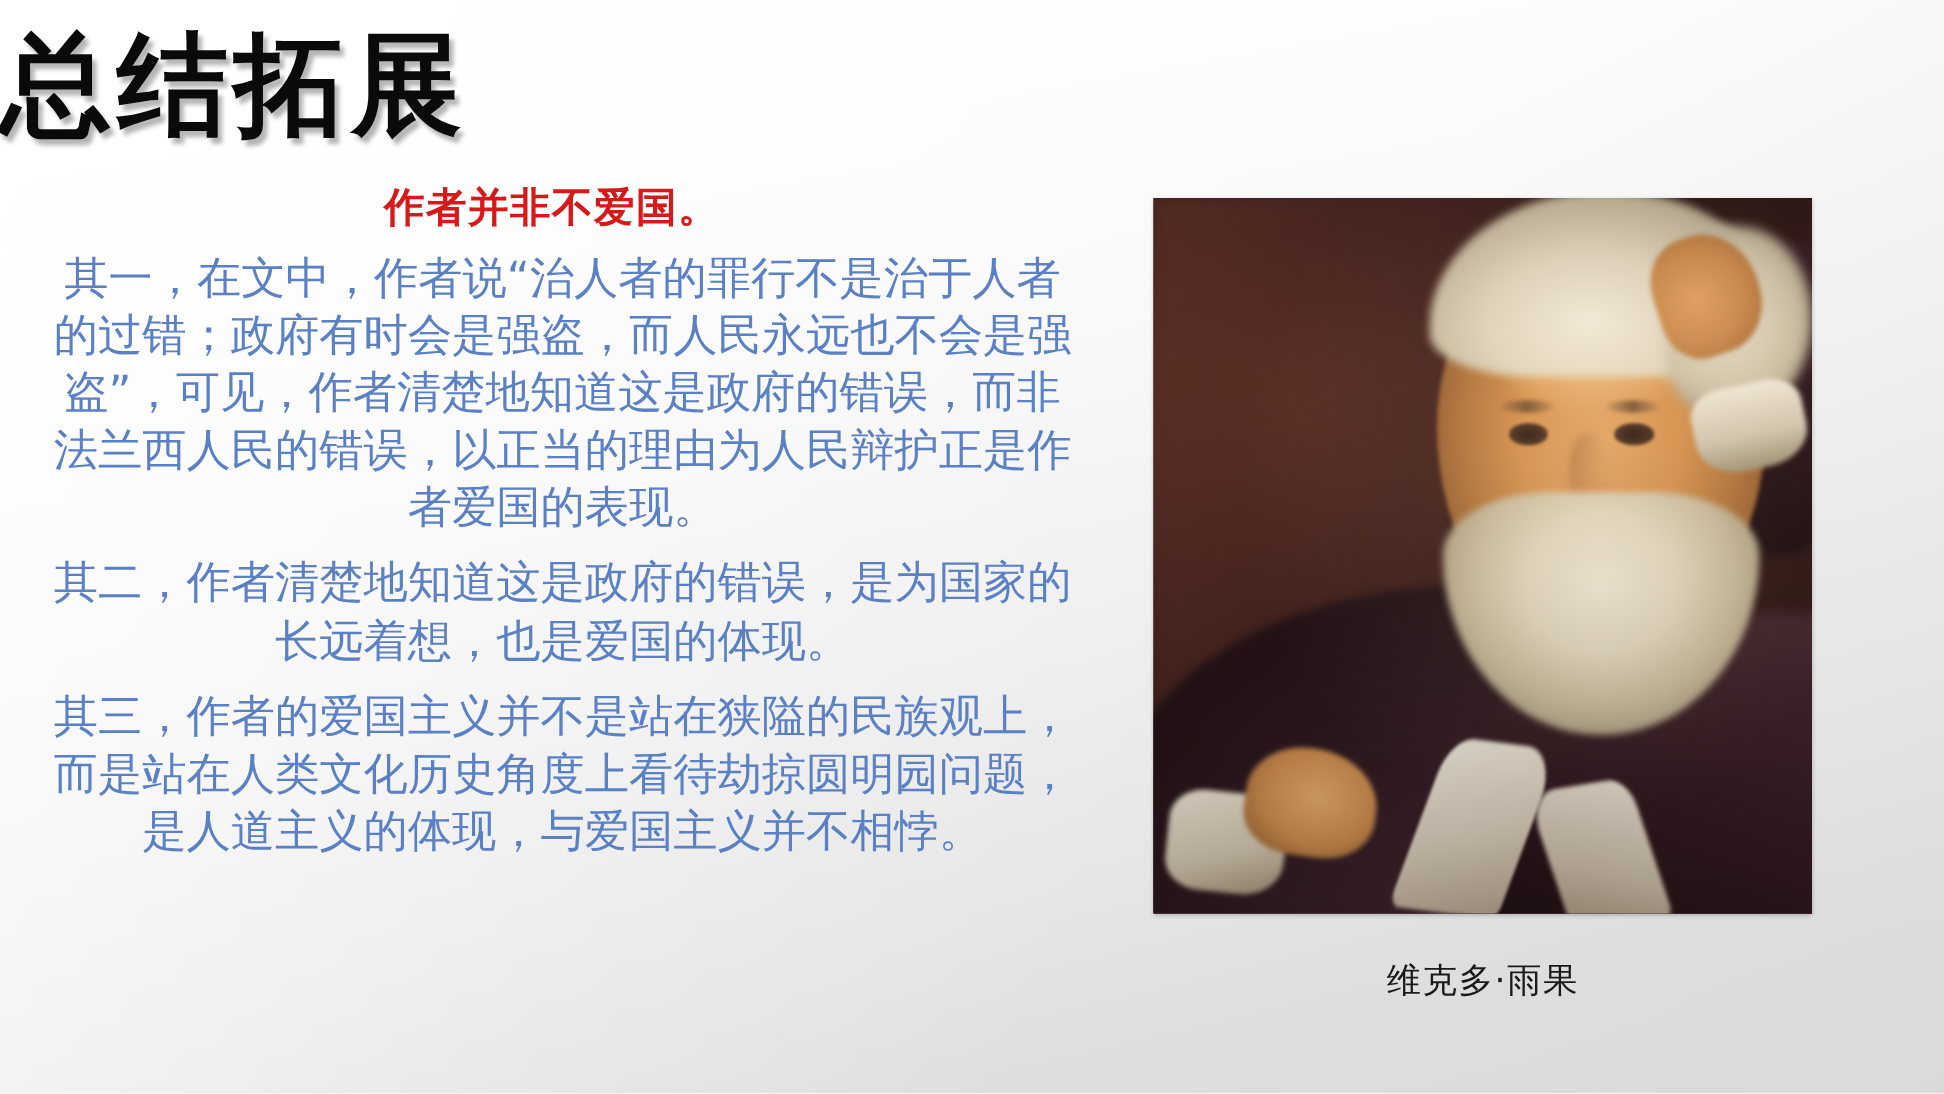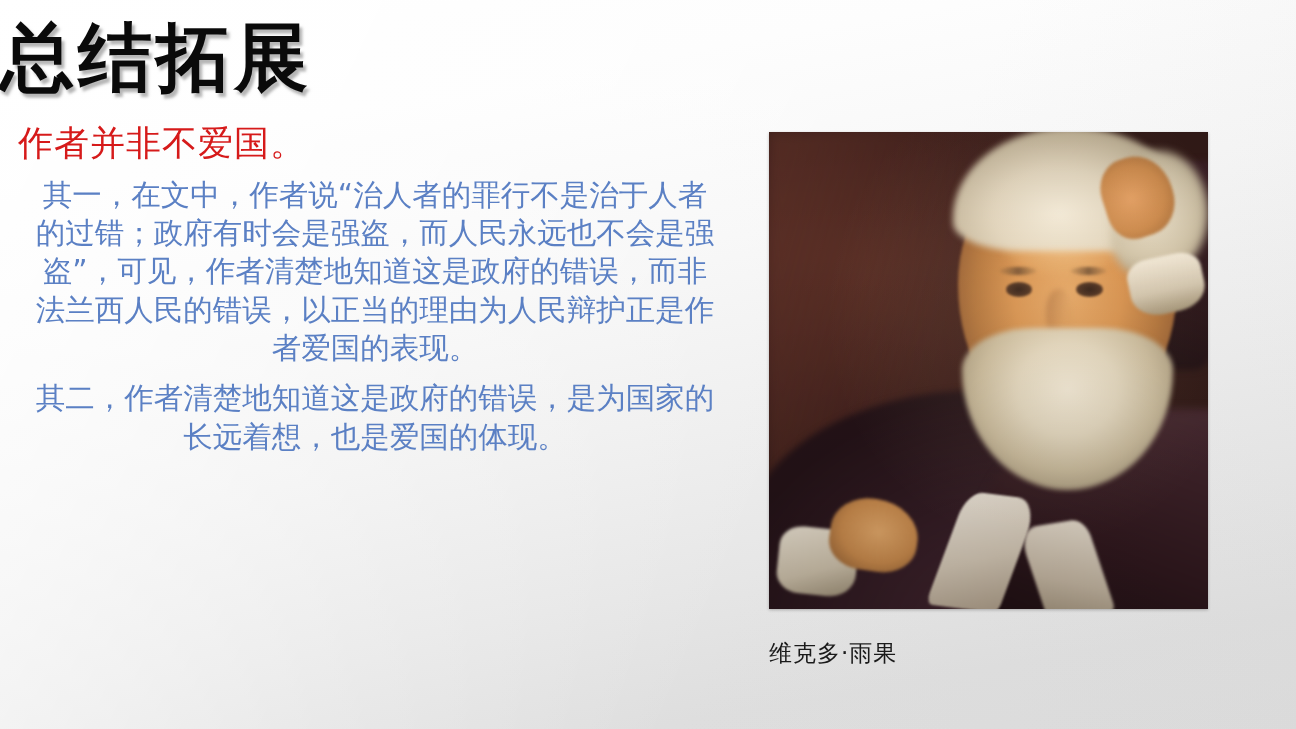--- a/index.html
+++ b/index.html
@@ -60,23 +60,24 @@
   
   #text-column {
     position: absolute;
     left: 18px;
     top: 122px;
     width: 700px;
     z-index: 3;
   }
 
   #subtitle {
+    text-align: center;
     color: #d61a1a;
-    font-size: 35px;
-    font-weight: normal;
+    font-size: 27px;
+    font-weight: bold;
     line-height: 1.25;
     letter-spacing: 1px;
     margin: 0 0 10px 0;
     font-family: "DejaVu Sans", "Liberation Sans", sans-serif;
   }
 
   .body-para {
     text-align: center;
     color: #5b80c4;
     font-size: 29.5px;
@@ -291,20 +292,21 @@
     background: radial-gradient(ellipse 85% 85% at 62% 38%, rgba(255,220,170,0.10) 0%, rgba(0,0,0,0) 58%),
                 linear-gradient(180deg, rgba(0,0,0,0.06) 0%, rgba(0,0,0,0.0) 25%, rgba(0,0,0,0.18) 100%);
   }
 
   
   #caption {
     position: absolute;
     left: 769px;
     top: 638px;
     width: 439px;
+    text-align: center;
     color: #1a1a1a;
     font-size: 23px;
     letter-spacing: 1px;
     font-family: "DejaVu Sans", "Liberation Sans", sans-serif;
     z-index: 4;
   }
 </style>
 </head>
 <body>
 
@@ -313,20 +315,21 @@
   <div id="title">总结拓展</div>
 
   <div id="text-column">
 
     <p id="subtitle">作者并非不爱国。</p>
 
     <p class="body-para">其一，在文中，作者说“治人者的罪行不是治于人者的过错；政府有时会是强盗，而人民永远也不会是强盗”，可见，作者清楚地知道这是政府的错误，而非法兰西人民的错误，以正当的理由为人民辩护正是作者爱国的表现。</p>
 
     <p class="body-para">其二，作者清楚地知道这是政府的错误，是为国家的长远着想，也是爱国的体现。</p>
 
+    <p class="body-para">其三，作者的爱国主义并不是站在狭隘的民族观上，而是站在人类文化历史角度上看待劫掠圆明园问题，是人道主义的体现，与爱国主义并不相悖。</p>
 
   </div>
 
   <div id="portrait-wrap">
     <div id="portrait">
       <div class="pt-bg"></div>
       <div class="pt-bg2"></div>
       <div class="pt-body"></div>
       <div class="pt-shoulder"></div>
       <div class="pt-arm"></div>

